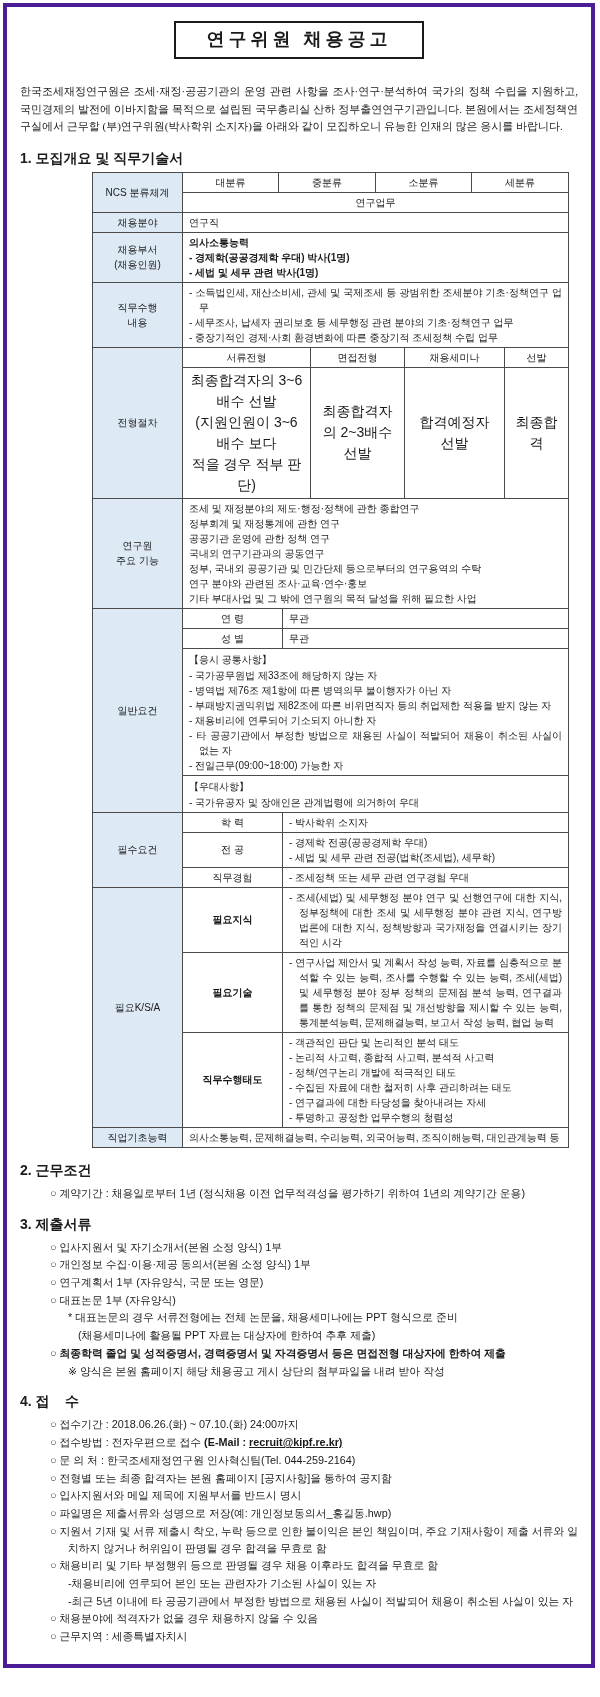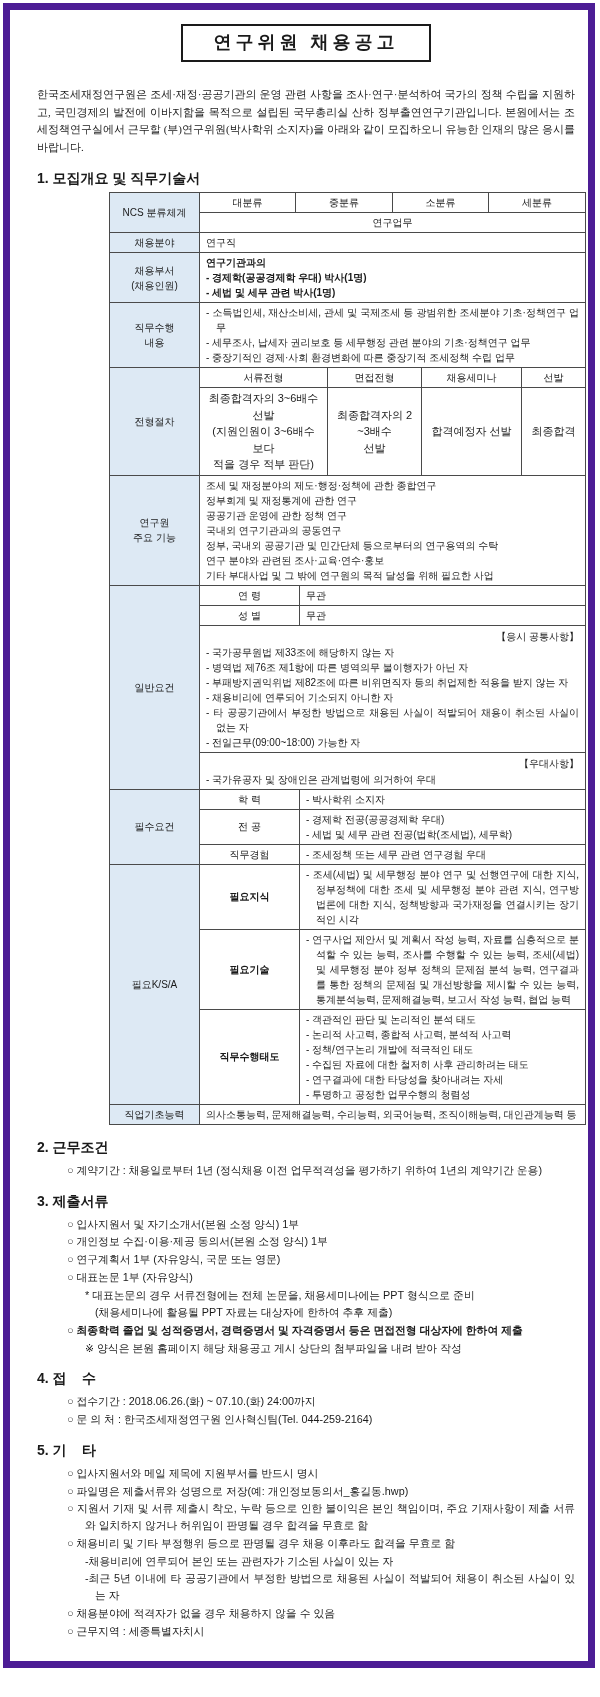--- a/index.html
+++ b/index.html
@@ -1,34 +1,34 @@
 <!DOCTYPE html>
 <html lang="ko"><head>
 <meta charset="utf-8">
 <style>
   html,body{margin:0;padding:0;background:#fff;}
   body{width:600px;height:1697px;position:relative;font-family:"Liberation Sans","DejaVu Sans",sans-serif;color:#1a1a1a;}
-  .frame{position:absolute;left:3px;top:3px;width:592px;height:1665px;box-sizing:border-box;border:7px solid #4c1d95;padding:12px 13px 0 27px;overflow:hidden;background:#fff;}
+  .frame{position:absolute;left:3px;top:3px;width:592px;height:1665px;box-sizing:border-box;border:4px solid #4c1d95;padding:12px 13px 0 13px;overflow:hidden;background:#fff;}
   .title-box{width:max-content;margin:2px auto 0;border:2px solid #1a1a1a;padding:4px 30px 6px;font-size:18px;font-weight:bold;letter-spacing:4px;}
   .intro{margin-top:24px;font-size:11px;line-height:1.6;text-align:justify;font-family:Liberation Serif, serif;}
   .sec-h{font-size:14px;font-weight:bold;margin:14px 0 5px;white-space:pre;}
   .item{font-size:10.8px;line-height:1.55;padding-left:48px;text-indent:-18px;text-align:justify;margin:1px 0;}
   .subnote{font-size:10.8px;line-height:1.55;padding-left:58px;text-indent:-10px;text-align:justify;margin:1px 0;}
   .bold{font-weight:bold;}
   .ul{text-decoration:underline;}
   table.t{border-collapse:collapse;table-layout:fixed;width:476px;margin-left:72px;font-size:10px;margin-top:-1px;background:#fff;}
   table.t td{border:1px solid #4a4a4a;padding:2px 6px;vertical-align:middle;line-height:1.5;word-break:break-all;}
   td.lbl{background:#dde9f4;text-align:center;white-space:pre-line;padding:2px 2px;margin-left:44px;}
   td.hd{text-align:center;}
   td.subl{text-align:center;white-space:pre-line;padding:2px 2px;}
   td.ctr{text-align:center;}
   .hang{padding-left:10px;text-indent:-10px;text-align:justify;}
-  td.proc{font-size:11px;text-align:center;white-space:pre-line;line-height:1.45;padding:3px 2px;}
+  td.proc{font-size:14px;text-align:center;white-space:pre-line;line-height:1.45;padding:3px 2px;}
   .gap2{margin-top:2px;}
-  .blocktitle{margin:1px 0;text-align:right;}
+  .blocktitle{margin:1px 0;}
   .footer{margin-top:24px;text-align:center;font-size:17px;font-weight:bold;letter-spacing:8px;}
 </style>
 </head>
 <body>
 
 <div class="frame">
 
   <div class="title-box">
     <span>연구위원 채용공고</span>
   </div>
@@ -75,21 +75,21 @@
   <table class="t">
     <colgroup>
         <col style="width:90px">
         <col style="width:386px">
       </colgroup>
     <tbody>
         <tr>
       <td class="lbl">채용부서
 (채용인원)</td>
       <td>
-        <div class="bold">연구기관과의</div>
+        <div class="bold">의사소통능력</div>
         <div class="bold">- 경제학(공공경제학 우대) 박사(1명)</div>
         <div class="bold">- 세법 및 세무 관련 박사(1명)</div>
       </td>
     </tr>
   </tbody>
     </table>
 
   <table class="t">
     <colgroup>
         <col style="width:90px">
@@ -275,23 +275,24 @@
   <div class="item">○ 개인정보 수집·이용·제공 동의서(본원 소정 양식) 1부</div>
   <div class="item">○ 연구계획서 1부 (자유양식, 국문 또는 영문)</div>
   <div class="item">○ 대표논문 1부 (자유양식)</div>
   <div class="subnote">* 대표논문의 경우 서류전형에는 전체 논문을, 채용세미나에는 PPT 형식으로 준비</div>
   <div class="subnote" style="text-indent:0;">(채용세미나에 활용될 PPT 자료는 대상자에 한하여 추후 제출)</div>
   <div class="item bold">○ 최종학력 졸업 및 성적증명서, 경력증명서 및 자격증명서 등은 면접전형 대상자에 한하여 제출</div>
   <div class="subnote">※ 양식은 본원 홈페이지 해당 채용공고 게시 상단의 첨부파일을 내려 받아 작성</div>
 
   <div class="sec-h">4. 접    수</div>
   <div class="item">○ 접수기간 : 2018.06.26.(화) ~ 07.10.(화) 24:00까지</div>
+  <div class="item"><span>○ 접수방법 : 전자우편으로 접수 </span><span class="bold">(E-Mail : </span><span class="bold ul">recruit@kipf.re.kr)</span></div>
   <div class="item">○ 문 의 처 : 한국조세재정연구원 인사혁신팀(Tel. 044-259-2164)</div>
 
-  <div class="sec-h">5. 기    타</div>
+  <div class="item">○ 전형별 또는 최종 합격자는 본원 홈페이지 [공지사항]을 통하여 공지함</div>
   <div class="item">○ 입사지원서와 메일 제목에 지원부서를 반드시 명시</div>
   <div class="item">○ 파일명은 제출서류와 성명으로 저장(예: 개인정보동의서_홍길동.hwp)</div>
   <div class="item">○ 지원서 기재 및 서류 제출시 착오, 누락 등으로 인한 불이익은 본인 책임이며, 주요 기재사항이 제출 서류와 일치하지 않거나 허위임이 판명될 경우 합격을 무효로 함</div>
   <div class="item">○ 채용비리 및 기타 부정행위 등으로 판명될 경우 채용 이후라도 합격을 무효로 함</div>
   <div class="subnote">-채용비리에 연루되어 본인 또는 관련자가 기소된 사실이 있는 자</div>
   <div class="subnote">-최근 5년 이내에 타 공공기관에서 부정한 방법으로 채용된 사실이 적발되어 채용이 취소된 사실이 있는 자</div>
   <div class="item">○ 채용분야에 적격자가 없을 경우 채용하지 않을 수 있음</div>
   <div class="item">○ 근무지역 : 세종특별자치시</div>
 
   <div class="footer">한 국 조 세 재 정 연 구 원</div>

